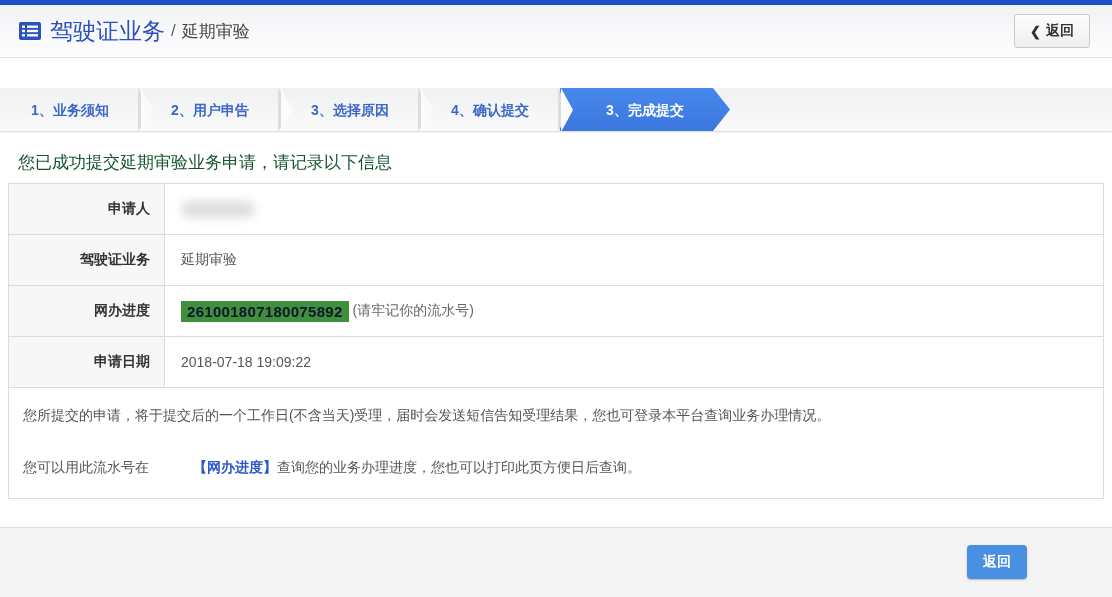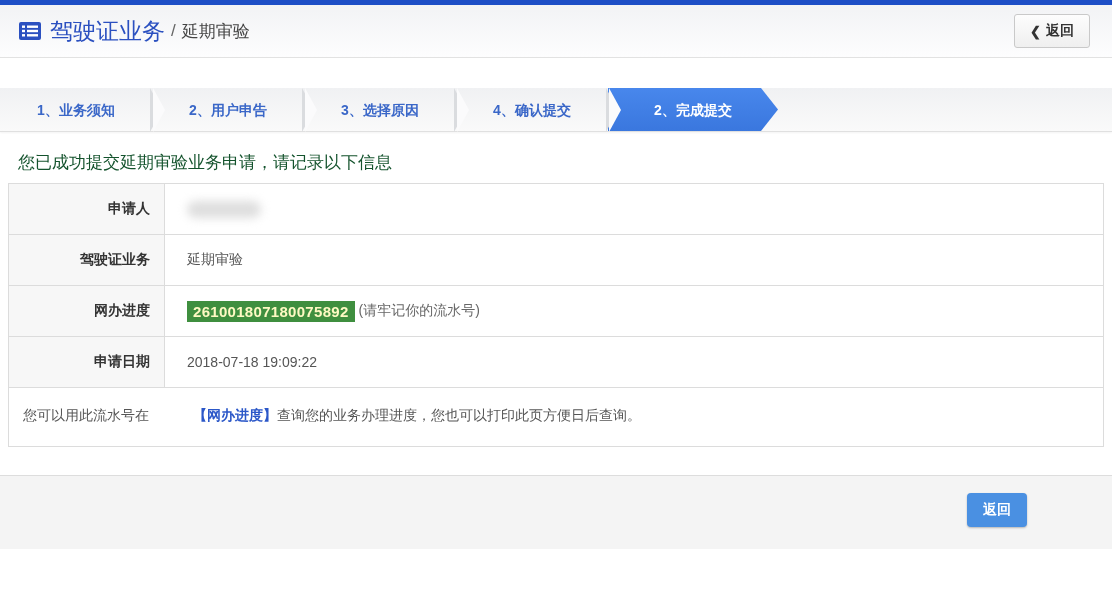--- a/index.html
+++ b/index.html
@@ -31,21 +31,21 @@
   .back-btn .chev { font-size:13px; font-weight:bold; }
 
   
   .steps {
     margin-top:30px; height:44px; display:flex; position:relative;
     background:linear-gradient(#f0f1f3,#fafafa);
     border-bottom:1px solid #e0e0e0;
     box-shadow:0 1px 2px rgba(0,0,0,0.05);
   }
   .step {
-    width:152px; line-height:44px; text-align:center;
+    width:140px; line-height:44px; text-align:center;
     font-size:14px; font-weight:bold; color:#3a67c8; position:relative;
   }
   .step::before {
     content:''; position:absolute; top:0; right:-10px; z-index:4;
     border-top:22px solid transparent; border-bottom:22px solid transparent;
     border-left:12px solid #dadcdf;
   }
   .step::after {
     content:''; position:absolute; top:0; right:-13px; z-index:5;
     border-top:22px solid transparent; border-bottom:22px solid transparent;
@@ -60,37 +60,37 @@
 
   
   .message {
     margin:19px 0 0 18px; font-size:17px; color:#14532d;
   }
 
   
   .info-box {
     margin:9px 8px 0 8px; border:1px solid #dcdcdc; background:#fff;
   }
-  .info-row { display:flex; height:51px; border-bottom:1px solid #dcdcdc;gap:6px; }
+  .info-row { display:flex; height:51px; border-bottom:1px solid #dcdcdc; }
   .info-label {
     width:156px; flex:0 0 auto; background:#f7f7f7;
     border-right:1px solid #dcdcdc;
     display:flex; align-items:center; justify-content:flex-end;
     padding-right:14px; font-size:14px; font-weight:bold; color:#333;
   }
   .info-value {
     flex:1; display:flex; align-items:center; padding-left:16px;
     font-size:14px; color:#555;
   }
   .redacted {
     width:74px; height:17px; background:#dedede; border-radius:9px;
     filter:blur(5px);
   }
   .serial-badge {
-    background:#3f8f3f; color:#fef9c3; font-weight:bold; font-size:15px;
+    background:#3f8f3f; color:#0f172a; font-weight:bold; font-size:15px;
     padding:2px 6px; margin-right:4px; letter-spacing:0.3px;
   }
   .serial-note { color:#666; font-size:14px; }
 
   
   .notes { padding:17px 14px 20px 14px; font-size:14px; color:#555; }
   .notes p { line-height:21px; }
   .notes .p1 { margin-bottom:31px; }
   .progress-link { color:#2b57c8; font-weight:bold; cursor:pointer;margin-left:44px; }
 
@@ -130,21 +130,21 @@
     <span class="chev">❮</span>
     <span>返回</span>
   </button>
 </div>
 
 <div class="steps">
   <div class="step">1、业务须知</div>
   <div class="step">2、用户申告</div>
   <div class="step">3、选择原因</div>
   <div class="step">4、确认提交</div>
-  <div class="step active">2、完成提交</div>
+  <div class="step active">3、完成提交</div>
 </div>
 
 <div class="message">您已成功提交延期审验业务申请，请记录以下信息</div>
 
 <div class="info-box">
   <div class="info-row">
     <div class="info-label">申请人</div>
     <div class="info-value">
       <span class="redacted"></span>
     </div>
@@ -158,19 +158,20 @@
     <div class="info-value">
       <span class="serial-badge">261001807180075892</span>
       <span class="serial-note">(请牢记你的流水号)</span>
     </div>
   </div>
   <div class="info-row">
     <div class="info-label">申请日期</div>
     <div class="info-value">2018-07-18 19:09:22</div>
   </div>
   <div class="notes">
+    <p class="p1">您所提交的申请，将于提交后的一个工作日(不含当天)受理，届时会发送短信告知受理结果，您也可登录本平台查询业务办理情况。</p>
     <p class="p2"><span>您可以用此流水号在</span><span class="progress-link">【网办进度】</span><span>查询您的业务办理进度，您也可以打印此页方便日后查询。</span></p>
   </div>
 </div>
 
 <div class="footer">
   <button class="footer-back-btn">返回</button>
 </div>
 
 </body></html>

